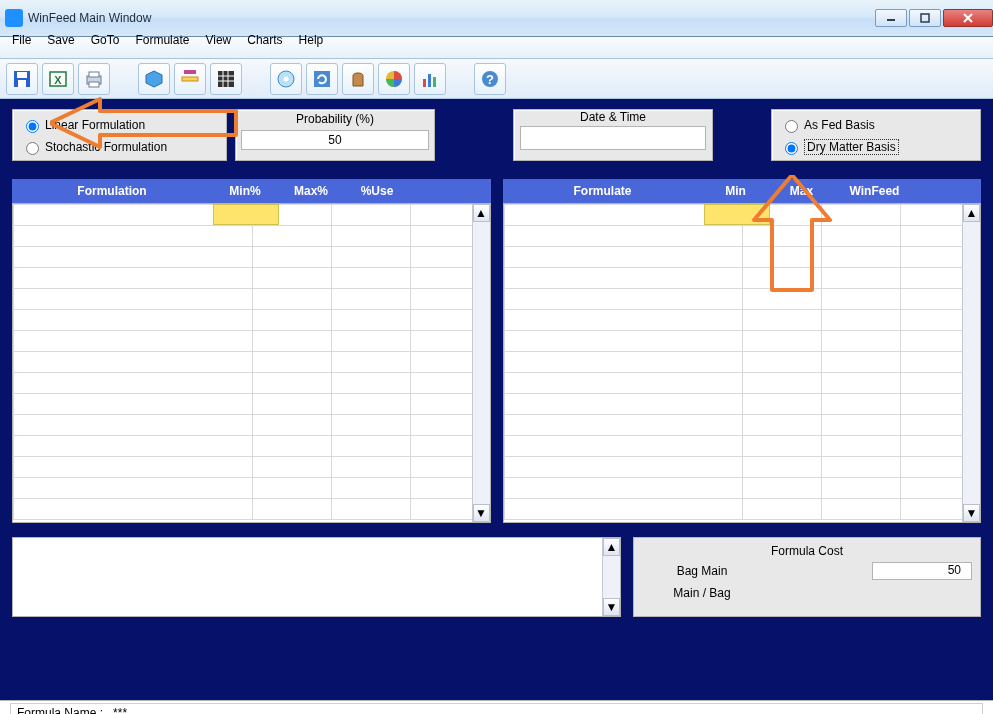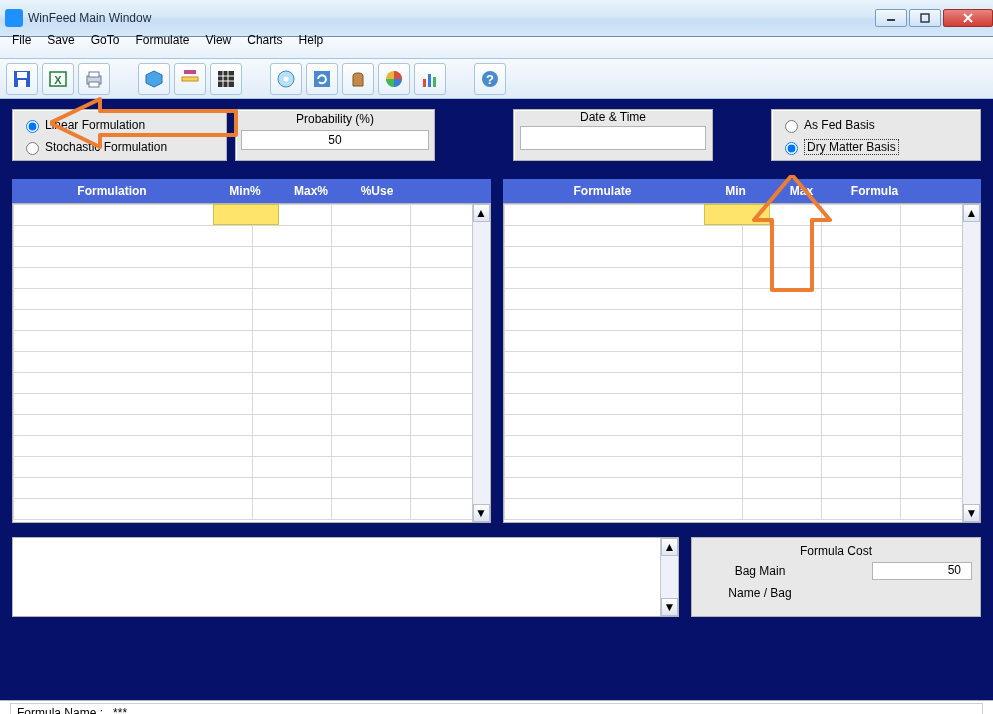--- a/index.html
+++ b/index.html
@@ -61,21 +61,21 @@
   .hl-cell { position:absolute; top:0; background:#ffe46b; height:21px; width:66px; border:1px solid #d0c050;}
   .scrollbar-v { position:absolute; top:0; right:0; width:18px; height:100%; background:#eef1f7; border-left:1px solid #c4c9d4; }
   .scrollbar-v .btn { height:18px; background:linear-gradient(to bottom,#fff,#dfe6f1); border:1px solid #b7c0d0; display:flex;align-items:center;justify-content:center;}
   .scrollbar-v .btn.dn { position:absolute; bottom:0; width:100%;}
 
   
   .bottom-row { display:flex; gap:12px; margin-top:14px; }
   .notes-box { flex:1; height:80px; background:#fff; border:1px solid #b4b4b4; position:relative;}
   .notes-box .scrollbar-v{position:absolute;right:0;top:0;height:100%;}
 
-  .cost-panel { width:290px; background:#e8e8e8; border:1px solid #b4b4b4; padding:4px 8px; }
+  .cost-panel { width:348px; background:#e8e8e8; border:1px solid #b4b4b4; padding:4px 8px; }
   .cost-panel .title2 { text-align:center; font-size:12px; padding:2px 0; }
   .cost-panel .row { display:flex; align-items:center; height:22px; }
   .cost-panel .row .lbl { width:120px; text-align:center;}
   .cost-panel .row .val { width:100px; border:1px solid #b4b4b4; background:#fff; height:18px; text-align:right; padding:0 10px; margin-left:auto;}
 
   
   .statusbar { height:24px; display:flex; align-items:center; padding:0 10px; gap:8px; background:#fff; border-top:1px solid #b4b4b4;}
   .status-seg { flex:1; border:1px solid #cfcfcf; height:20px; padding:1px 6px; display:flex;align-items:center;}
 
   
@@ -347,21 +347,21 @@
           <div class="btn dn">▼</div>
         </div>
       </div>
     </div>
 
     <div class="table-wrap">
       <div class="thead">
         <div class="th nut">Formulate</div>
         <div class="th min">Min</div>
         <div class="th max">Max</div>
-        <div class="th ana">Formula</div>
+        <div class="th ana">WinFeed</div>
         <div class="th scroll-spacer"></div>
       </div>
       <div class="tbody">
         <div class="hl-cell" style="left:200px;"></div>
         <table>
             <tbody id="rowsR">
               <tr>
                 <td style="width: 200px;"></td>
                 <td style="width: 66px;"></td>
                 <td style="width: 66px;"></td>
@@ -468,21 +468,21 @@
         <div class="btn dn">▼</div>
       </div>
     </div>
     <div class="cost-panel">
       <div class="title2">Formula Cost</div>
       <div class="row">
         <div class="lbl">Bag  Main</div>
         <div class="val">50</div>
       </div>
       <div class="row">
-        <div class="lbl">Name / Bag</div>
+        <div class="lbl">Main / Bag</div>
       </div>
     </div>
   </div>
 
   <svg class="annotation-arrow" style="left:50px; top:-6px;" width="190" height="60">
     <polygon points="0,30 50,6 50,18 186,18 186,42 50,42 50,54" fill="none" stroke="#ed7d31" stroke-width="4" stroke-linejoin="round"></polygon>
   </svg>
   <svg class="annotation-arrow" style="left:752px; top:76px;" width="80" height="120">
     <polygon points="40,0 78,45 60,45 60,115 20,115 20,45 2,45" fill="none" stroke="#ed7d31" stroke-width="4" stroke-linejoin="round"></polygon>
   </svg>

